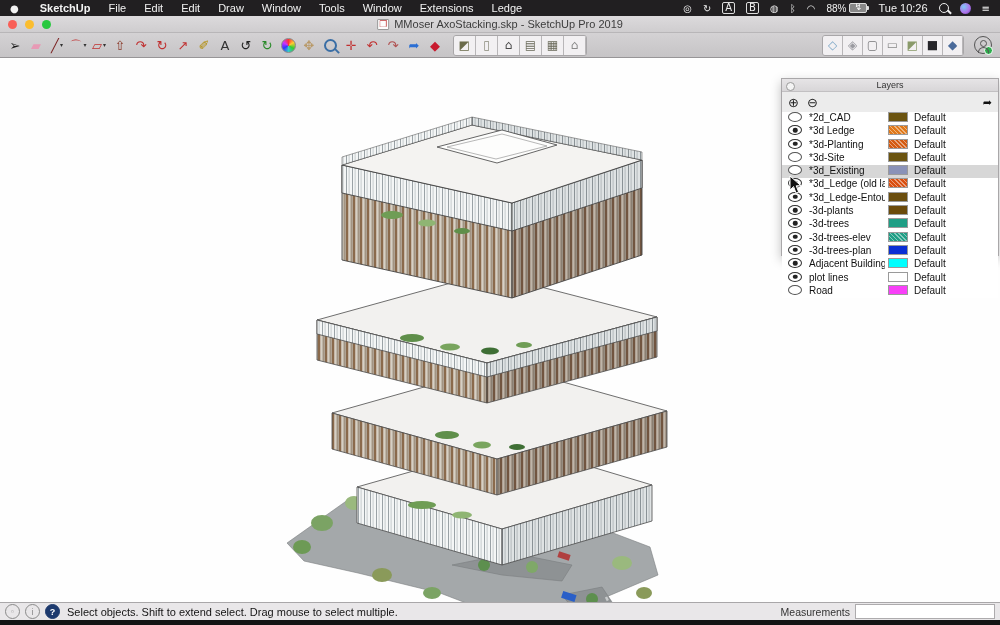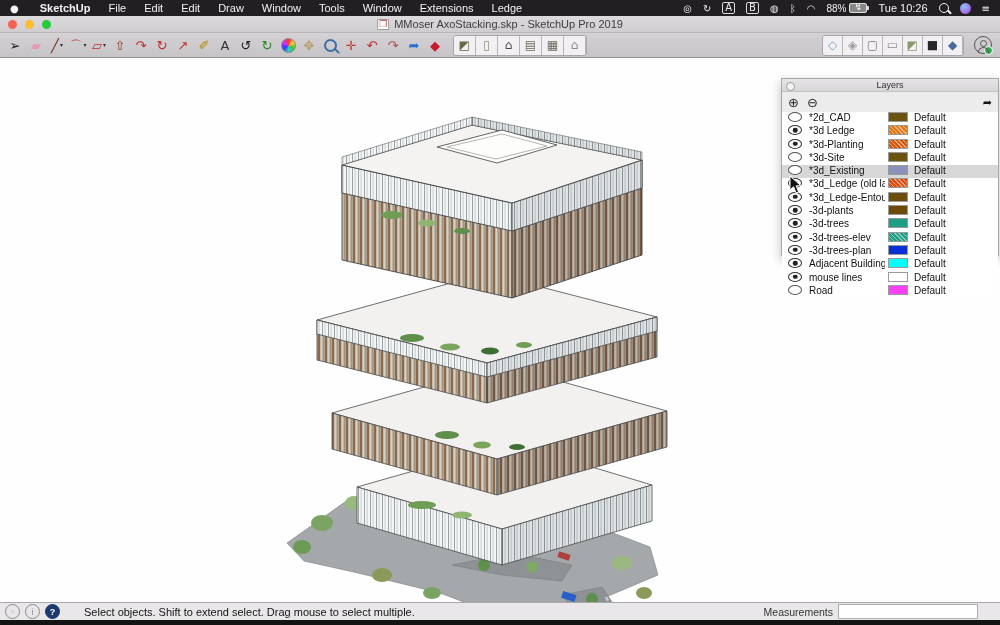--- a/index.html
+++ b/index.html
@@ -87,22 +87,22 @@
   
   #cursor{position:absolute;left:789px;top:175px;z-index:60;}
 
   
   #statusbar{position:absolute;left:0;top:602px;width:1000px;height:18px;background:#e9e7e9;border-top:1px solid #a9a7a9;
     display:flex;align-items:center;font-size:11px;color:#141414;box-sizing:border-box;}
   .sb-ico{width:13px;height:13px;border-radius:50%;display:inline-flex;align-items:center;justify-content:center;
     font-size:9px;margin-left:5px;flex:none;}
   .sb-outline{border:1px solid #8a8a8a;color:#8a8a8a;background:transparent;}
   .sb-filled{background:#1d3a6e;color:#fff;border:1px solid #1d3a6e;font-weight:bold;}
-  #sb-hint{margin-left:24px;}
-  #sb-right{margin-left:auto;display:flex;align-items:center;gap:5px;padding-right:22px;}
+  #sb-hint{margin-left:7px;}
+  #sb-right{margin-left:auto;display:flex;align-items:center;gap:5px;padding-right:5px;}
   #measure-label{font-size:10.5px;color:#333;}
   #measure-input{width:132px;height:13px;border:1px solid #adabad;background:#fff;font-size:10px;padding:0 3px;}
   #bottom-strip{position:absolute;left:0;top:620px;width:1000px;height:5px;background:#131313;}
 </style>
 </head>
 <body>
 
 <div id="screen">
 
   <div id="menubar">
@@ -445,21 +445,21 @@
           <span class="ldash">Default</span>
         </div>
         <div class="lrow">
           <span class="eye open"></span>
           <span class="lname">Adjacent Buildings</span>
           <span class="swatch" style="background-color: rgb(0, 255, 255);"></span>
           <span class="ldash">Default</span>
         </div>
         <div class="lrow">
           <span class="eye open"></span>
-          <span class="lname">mouse lines</span>
+          <span class="lname">plot lines</span>
           <span class="swatch" style="background-color: rgb(255, 255, 255);"></span>
           <span class="ldash">Default</span>
         </div>
         <div class="lrow">
           <span class="eye closed"></span>
           <span class="lname">Road</span>
           <span class="swatch" style="background-color: rgb(248, 64, 248);"></span>
           <span class="ldash">Default</span>
         </div>
       </div>

